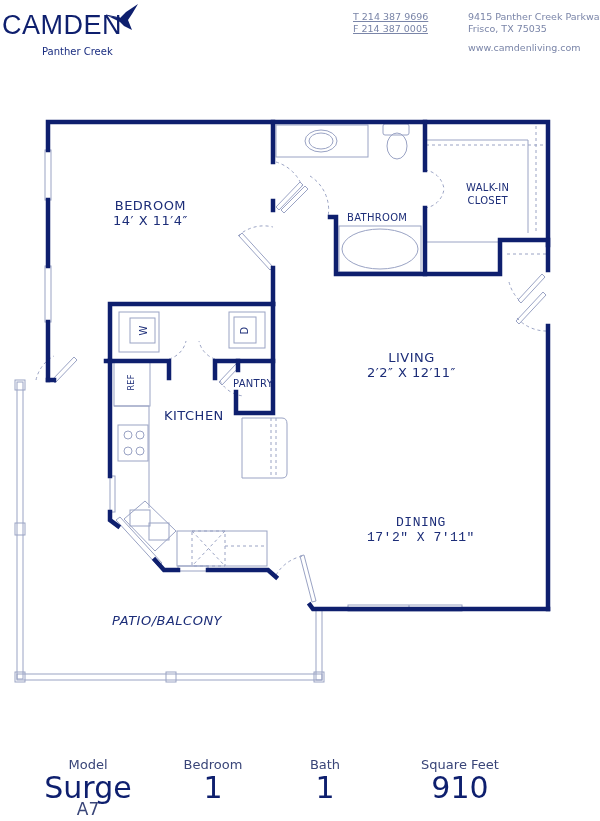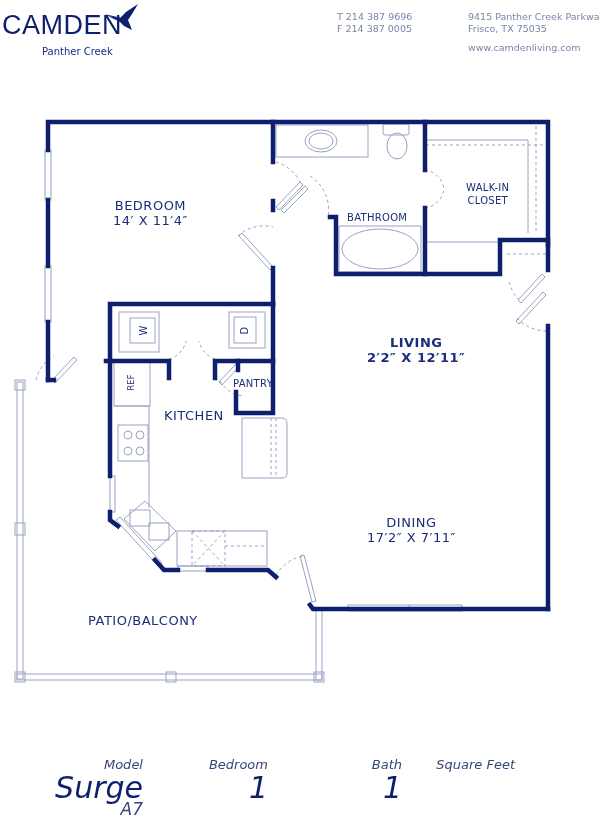--- a/index.html
+++ b/index.html
@@ -8,38 +8,38 @@
   .logo { position:absolute; left:2px; top:12px; }
   .logo-word { font-family:"Liberation Sans", sans-serif; font-size:27px; letter-spacing:0.5px;
                color:#0e1f6e; line-height:27px; font-weight:400; }
   .logo-sub { font-size:10px; color:#1a2d80; position:absolute; left:40px; top:34px; white-space:nowrap;text-align:right; }
   .bird { position:absolute; left:104px; top:-8px; }
   .contact { position:absolute; font-size:9.5px; color:#7a85a8; line-height:12px; white-space:nowrap; }
   .plan { position:absolute; left:0; top:0; }
   .label { position:absolute; font-size:13px; color:#1c2d78; text-align:center; letter-spacing:0.5px; white-space:nowrap; }
   .label.small { font-size:10px; letter-spacing:0.3px; }
   .label .dim { display:block; }
-  .stat { position:absolute; text-align:right; width:110px;font-style:italic; }
+  .stat { position:absolute; text-align:center; width:110px; }
   .stat .cap { font-size:13px; color:#394578; }
   .stat .val { font-size:30px; color:#0e1f6e; line-height:32px; }
   .stat .sub { font-size:17px; color:#394578; line-height:10px; }
 </style>
 </head>
 <body>
 
 <div class="logo">
   <div class="logo-word">CAMDEN</div>
   <div class="logo-sub">Panther Creek</div>
   <svg class="bird" width="36" height="40" viewBox="0 0 36 40">
     <path d="M2 12 L14 14 L20 8 L32 0 L26 10 L22 16 L26 26 L18 22 L14 18 Z" fill="#0e1f6e"></path>
     <path d="M14 14 L0 11" stroke="#0e1f6e" stroke-width="1"></path>
   </svg>
 </div>
 
-<div class="contact" style="left:337px; top:11px;">
+<div class="contact" style="left:353px; top:11px;text-decoration:underline;">
   <div>T 214 387 9696</div>
   <div>F 214 387 0005</div>
 </div>
 <div class="contact" style="left:468px; top:11px;">
   <div>9415 Panther Creek Parkway</div>
   <div>Frisco, TX 75035</div>
   <div style="margin-top:7px;">www.camdenliving.com</div>
 </div>
 
 <svg class="plan" width="600" height="740" viewBox="0 0 600 740">
@@ -161,43 +161,44 @@
 
 <div class="label" style="left:113px; top:198px;">
   <span>BEDROOM</span>
   <span class="dim">14′ X 11′4″</span>
 </div>
 <div class="label small" style="left:347px; top:178px;margin-top:34px;">BATHROOM</div>
 <div class="label small" style="left:466px; top:181px; line-height:13px;">
   <span class="dim">WALK-IN</span>
   <span class="dim">CLOSET</span>
 </div>
-<div class="label" style="left:367px; top:335px;font-weight:bold;">
+<div class="label" style="left:367px; top:350px;">
   <span>LIVING</span>
   <span class="dim">2′2″ X 12′11″</span>
 </div>
-<div class="label" style="left:367px; top:515px;">
+<div class="label" style="left:367px; top:515px;font-family:Liberation Mono, monospace;">
   <span>DINING</span>
   <span class="dim">17′2″ X 7′11″</span>
 </div>
 <div class="label" style="left:164px; top:408px;">KITCHEN</div>
 <div class="label small" style="left:233px; top:378px;text-align:right;">PANTRY</div>
-<div class="label" style="left:88px; top:613px;">PATIO/BALCONY</div>
+<div class="label" style="left:112px; top:613px;font-style:italic;">PATIO/BALCONY</div>
 <div class="label small" style="left:138px; top:325px; transform:rotate(-90deg);">W</div>
 <div class="label small" style="left:240px; top:325px; transform:rotate(-90deg);">D</div>
 <div class="label small" style="left:123px; top:378px; transform:rotate(-90deg); font-size:8px;">REF</div>
 
 <div class="stat" style="left:33px; top:757px;">
   <div class="cap">Model</div>
   <div class="val">Surge</div>
   <div class="sub">A7</div>
 </div>
 <div class="stat" style="left:158px; top:757px;">
   <div class="cap">Bedroom</div>
   <div class="val">1</div>
 </div>
-<div class="stat" style="left:292px; top:757px;">
+<div class="stat" style="left:270px; top:757px;">
   <div class="cap">Bath</div>
   <div class="val">1</div>
 </div>
 <div class="stat" style="left:405px; top:757px;">
   <div class="cap">Square Feet</div>
+  <div class="val">910</div>
 </div>
 
 </body></html>

